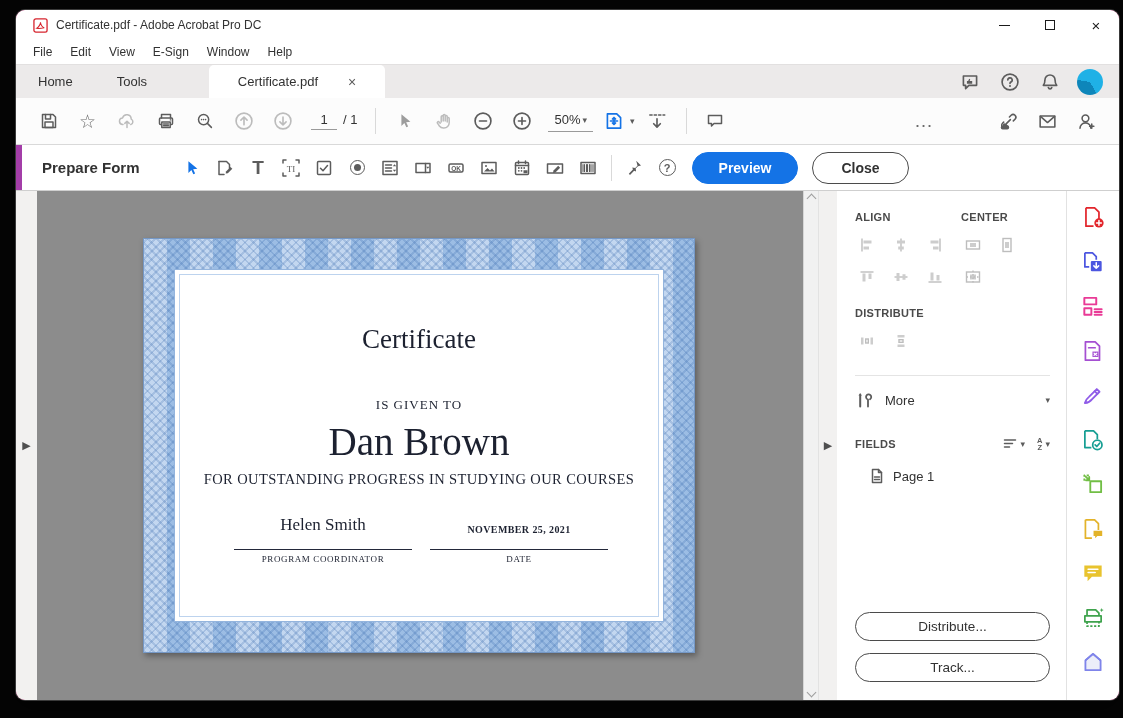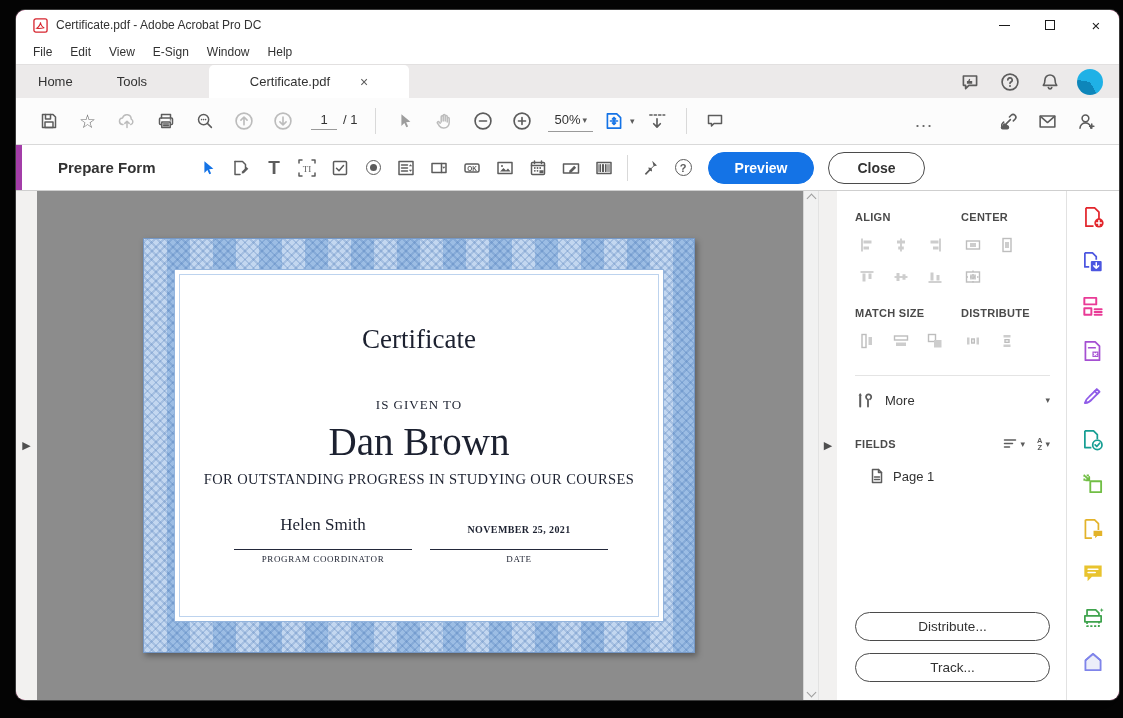--- a/index.html
+++ b/index.html
@@ -20,21 +20,21 @@
   .min-line { width:11px; height:0; border-top:1px solid #1a1a1a; display:block; }
   .max-box { width:10px; height:10px; border:1px solid #1a1a1a; display:block; }
 
   
   .menubar { height:24px; display:flex; align-items:center; padding-left:8px; background:#fff; flex:0 0 auto; }
   .menu-item { border:none; background:transparent; font-size:12px; color:#323232; padding:3px 9px; cursor:pointer; }
 
   
   .tabbar { height:34px; background:#eceaea; display:flex; align-items:stretch; flex:0 0 auto; border-top:1px solid #e2e0e0; }
   .tab { border:none; background:transparent; font-size:13px; color:#323232; padding:0 22px; cursor:pointer; }
-  .tab.doc { background:#fff; border-radius:5px 5px 0 0; margin-left:40px; width:200px;
+  .tab.doc { background:#fff; border-radius:5px 5px 0 0; margin-left:40px; width:176px;
     display:flex; align-items:center; justify-content:center; gap:30px; }
   .tab-close { font-size:14px; color:#5c5c5c; line-height:1; }
   .tabbar-right { margin-left:auto; display:flex; align-items:center; gap:10px; padding-right:14px; }
   .tb-circle { width:30px; height:30px; border:none; background:transparent; display:flex; align-items:center; justify-content:center; cursor:pointer; }
   .avatar { width:26px; height:26px; border-radius:50%;
     background:conic-gradient(from 150deg, #0e86ba 0 130deg, #1fb1e6 130deg 360deg); }
 
   
   .toolbar { height:47px; background:#fcfcfc; border-bottom:1px solid #d9d9d9; display:flex;
     align-items:center; padding:0 16px; gap:6px; flex:0 0 auto; }
@@ -50,21 +50,21 @@
     padding:2px 6px 4px 6px; margin:0 4px; cursor:pointer; background:transparent; border-top:none; border-left:none; border-right:none; }
   .zoom-val { font-size:13px; color:#323232; }
   .caret { font-size:9px; color:#5c5c5c; }
   .combo-icon { display:flex; align-items:center; gap:5px; border:none; background:transparent; cursor:pointer; }
   .tright { margin-left:auto; display:flex; align-items:center; gap:6px; } .gap40 { width:40px; }
 
   
   .formbar { height:46px; background:#fff; border-bottom:1px solid #cfcfcf; display:flex; align-items:center;
     padding-right:14px; flex:0 0 auto; position:relative; }
   .accent { width:6px; height:100%; background:#a33da8; flex:0 0 auto; }
-  .formbar-title { font-size:15px; font-weight:bold; color:#323232; margin-left:36px; margin-right:36px; white-space:nowrap; }
+  .formbar-title { font-size:15px; font-weight:bold; color:#323232; margin-left:20px; margin-right:36px; white-space:nowrap; }
   .fi { width:33px; height:33px; border:none; background:transparent; display:flex; align-items:center; justify-content:center;
     cursor:pointer; color:#5c5c5c; flex:0 0 auto; }
   .fi .tglyph { font-size:19px; font-weight:bold; color:#5c5c5c; }
   .radio-g { width:15px; height:15px; border:1.6px solid #5c5c5c; border-radius:50%; display:flex; align-items:center; justify-content:center; }
   .radio-g i { width:7px; height:7px; background:#5c5c5c; border-radius:50%; }
   .help-circ { width:17px; height:17px; border:1.6px solid #5c5c5c; border-radius:50%; font-size:11px; font-weight:bold;
     color:#5c5c5c; display:flex; align-items:center; justify-content:center; }
   .pill { height:32px; border-radius:16px; font-size:14px; font-weight:bold; cursor:pointer; }
   .pill.primary { background:#1473e6; border:1px solid #1473e6; color:#fff; padding:0 26px; margin-left:8px; }
   .pill.ghost { background:#fff; border:1px solid #4b4b4b; color:#323232; padding:0 28px; margin-left:14px; }
@@ -528,43 +528,20 @@
                     <rect x="2.5" y="4" width="13" height="10"></rect>
                     <path class="fb" d="M6 6.5h6v5H6z"></path>
                     <path d="M9 2.5v13M2.5 9h13" stroke-dasharray="1.5 2"></path>
                   </svg>
                 </button>
           </div>
         </div>
       </div>
 
       <div class="panel-cols" style="margin-top:10px;">
-        <div class="pcol-l">
-          <div class="plabel">MATCH SIZE</div>
-          <div class="icon-row">
-            <button class="pi">
-                  <svg class="a" width="18" height="18" viewBox="0 0 18 18">
-                    <rect x="4" y="2.5" width="4" height="13"></rect>
-                    <path class="fb" d="M10.5 5h3.5v8h-3.5z"></path>
-                  </svg>
-                </button>
-            <button class="pi">
-                  <svg class="a" width="18" height="18" viewBox="0 0 18 18">
-                    <rect x="2.5" y="4" width="13" height="4"></rect>
-                    <path class="fb" d="M4 10.5h10v3.5H4z"></path>
-                  </svg>
-                </button>
-            <button class="pi">
-                  <svg class="a" width="18" height="18" viewBox="0 0 18 18">
-                    <rect x="2.5" y="2.5" width="7" height="7"></rect>
-                    <path class="fb" d="M8 8h7.5v7.5H8z"></path>
-                  </svg>
-                </button>
-          </div>
-        </div>
         <div class="pcol-r">
           <div class="plabel">DISTRIBUTE</div>
           <div class="icon-row">
             <button class="pi">
                   <svg class="a" width="18" height="18" viewBox="0 0 18 18">
                     <path class="fb" d="M3 5.5h2.5v7H3zM12.5 5.5H15v7h-2.5z"></path>
                     <rect x="7.7" y="7" width="2.6" height="4"></rect>
                   </svg>
                 </button>
             <button class="pi">

